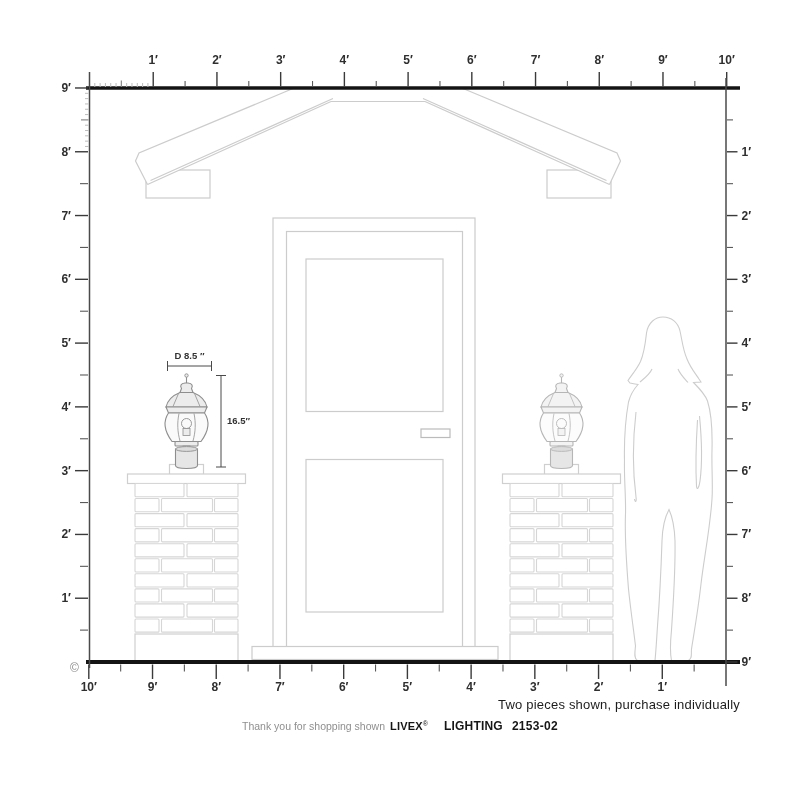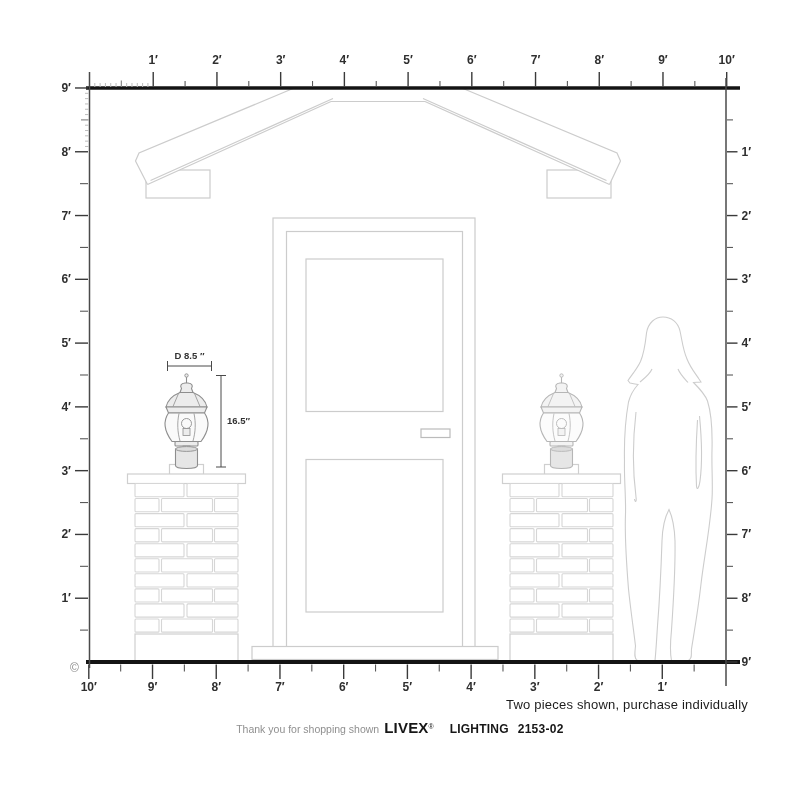--- a/index.html
+++ b/index.html
@@ -1,25 +1,25 @@
 <!DOCTYPE html>
 <html><head>
 <meta charset="utf-8">
 <style>
   html,body{margin:0;padding:0;background:#fff;}
   #canvas{position:relative;width:800px;height:800px;background:#fff;overflow:hidden;
           font-family:"Liberation Sans",sans-serif;}
   #scene{position:absolute;left:0;top:0;}
   .rl{font-size:12px;font-weight:bold;fill:#2f2f2f;}
   .dim-label{font-size:9.5px;font-weight:bold;fill:#333;}
-  .note{position:absolute;top:697px;right:52px;font-size:13px;color:#1c1c1c;
+  .note{position:absolute;top:697px;right:60px;font-size:13px;color:#1c1c1c;
         letter-spacing:.2px;}
   .footer{position:absolute;top:719px;left:0;width:100%;text-align:center;
           font-size:10.5px;color:#8f8f8f;}
-  .footer .brand{font-size:15px;font-weight:bold;color:#161616;margin-left:5px;letter-spacing:.2px;}
+  .footer .brand{font-size:11px;font-weight:bold;color:#161616;margin-left:5px;letter-spacing:.2px;}
   .footer sup{font-size:7px;color:#161616;}
   .footer .brand2{font-size:12px;font-weight:bold;color:#161616;margin-left:16px;letter-spacing:.2px;}
   .footer .model{font-size:12px;font-weight:bold;color:#161616;margin-left:9px;letter-spacing:.3px;}
   .copyright{position:absolute;left:70px;top:661px;font-size:12px;color:#8a8a8a;}
 </style>
 </head>
 <body>
 
 <div id="canvas">
 

